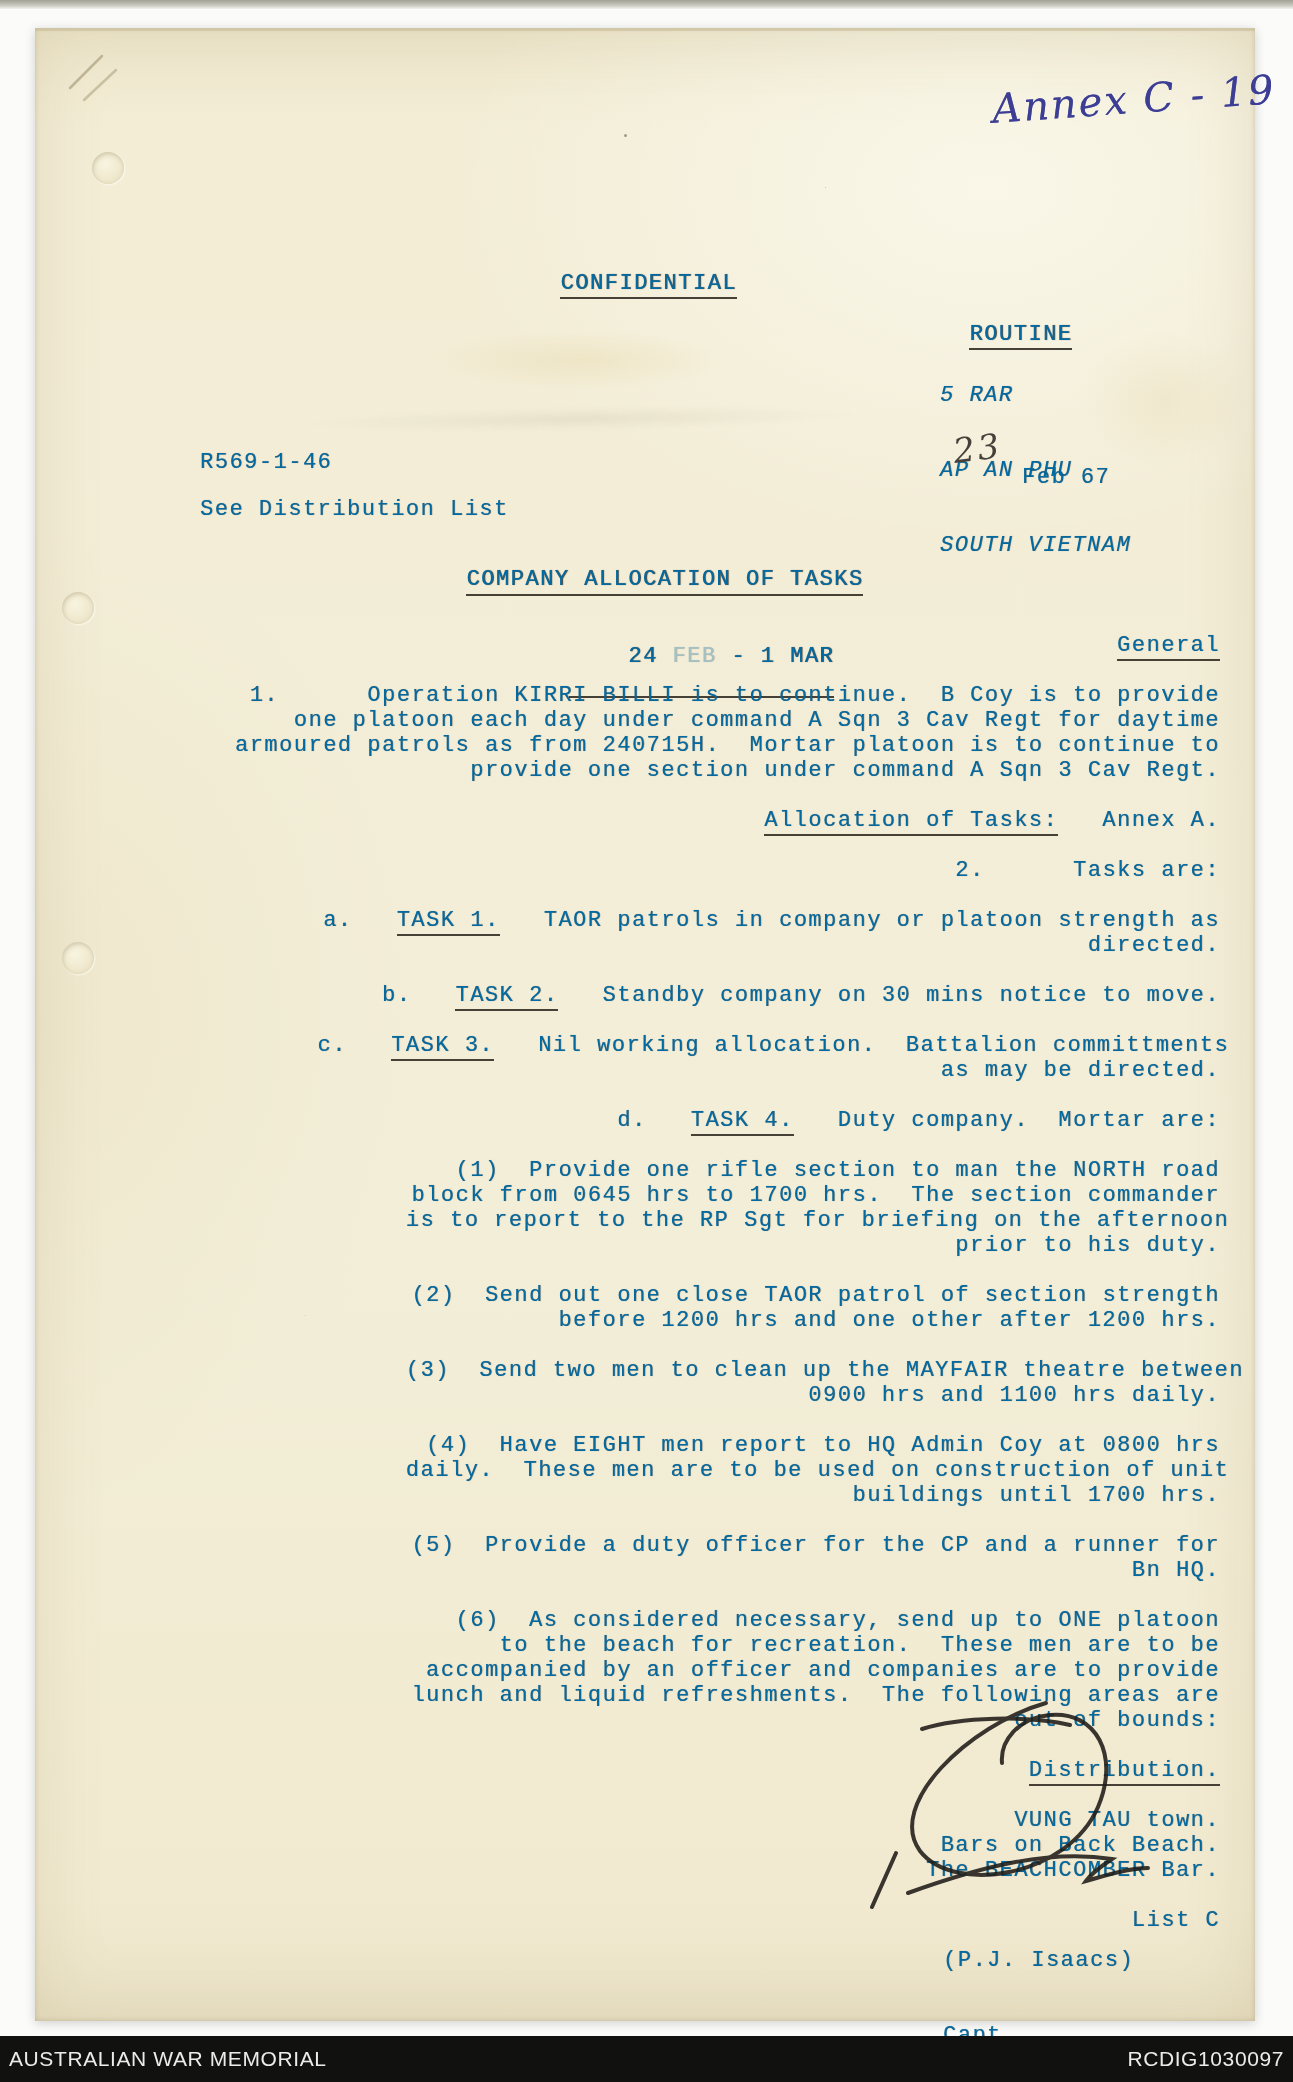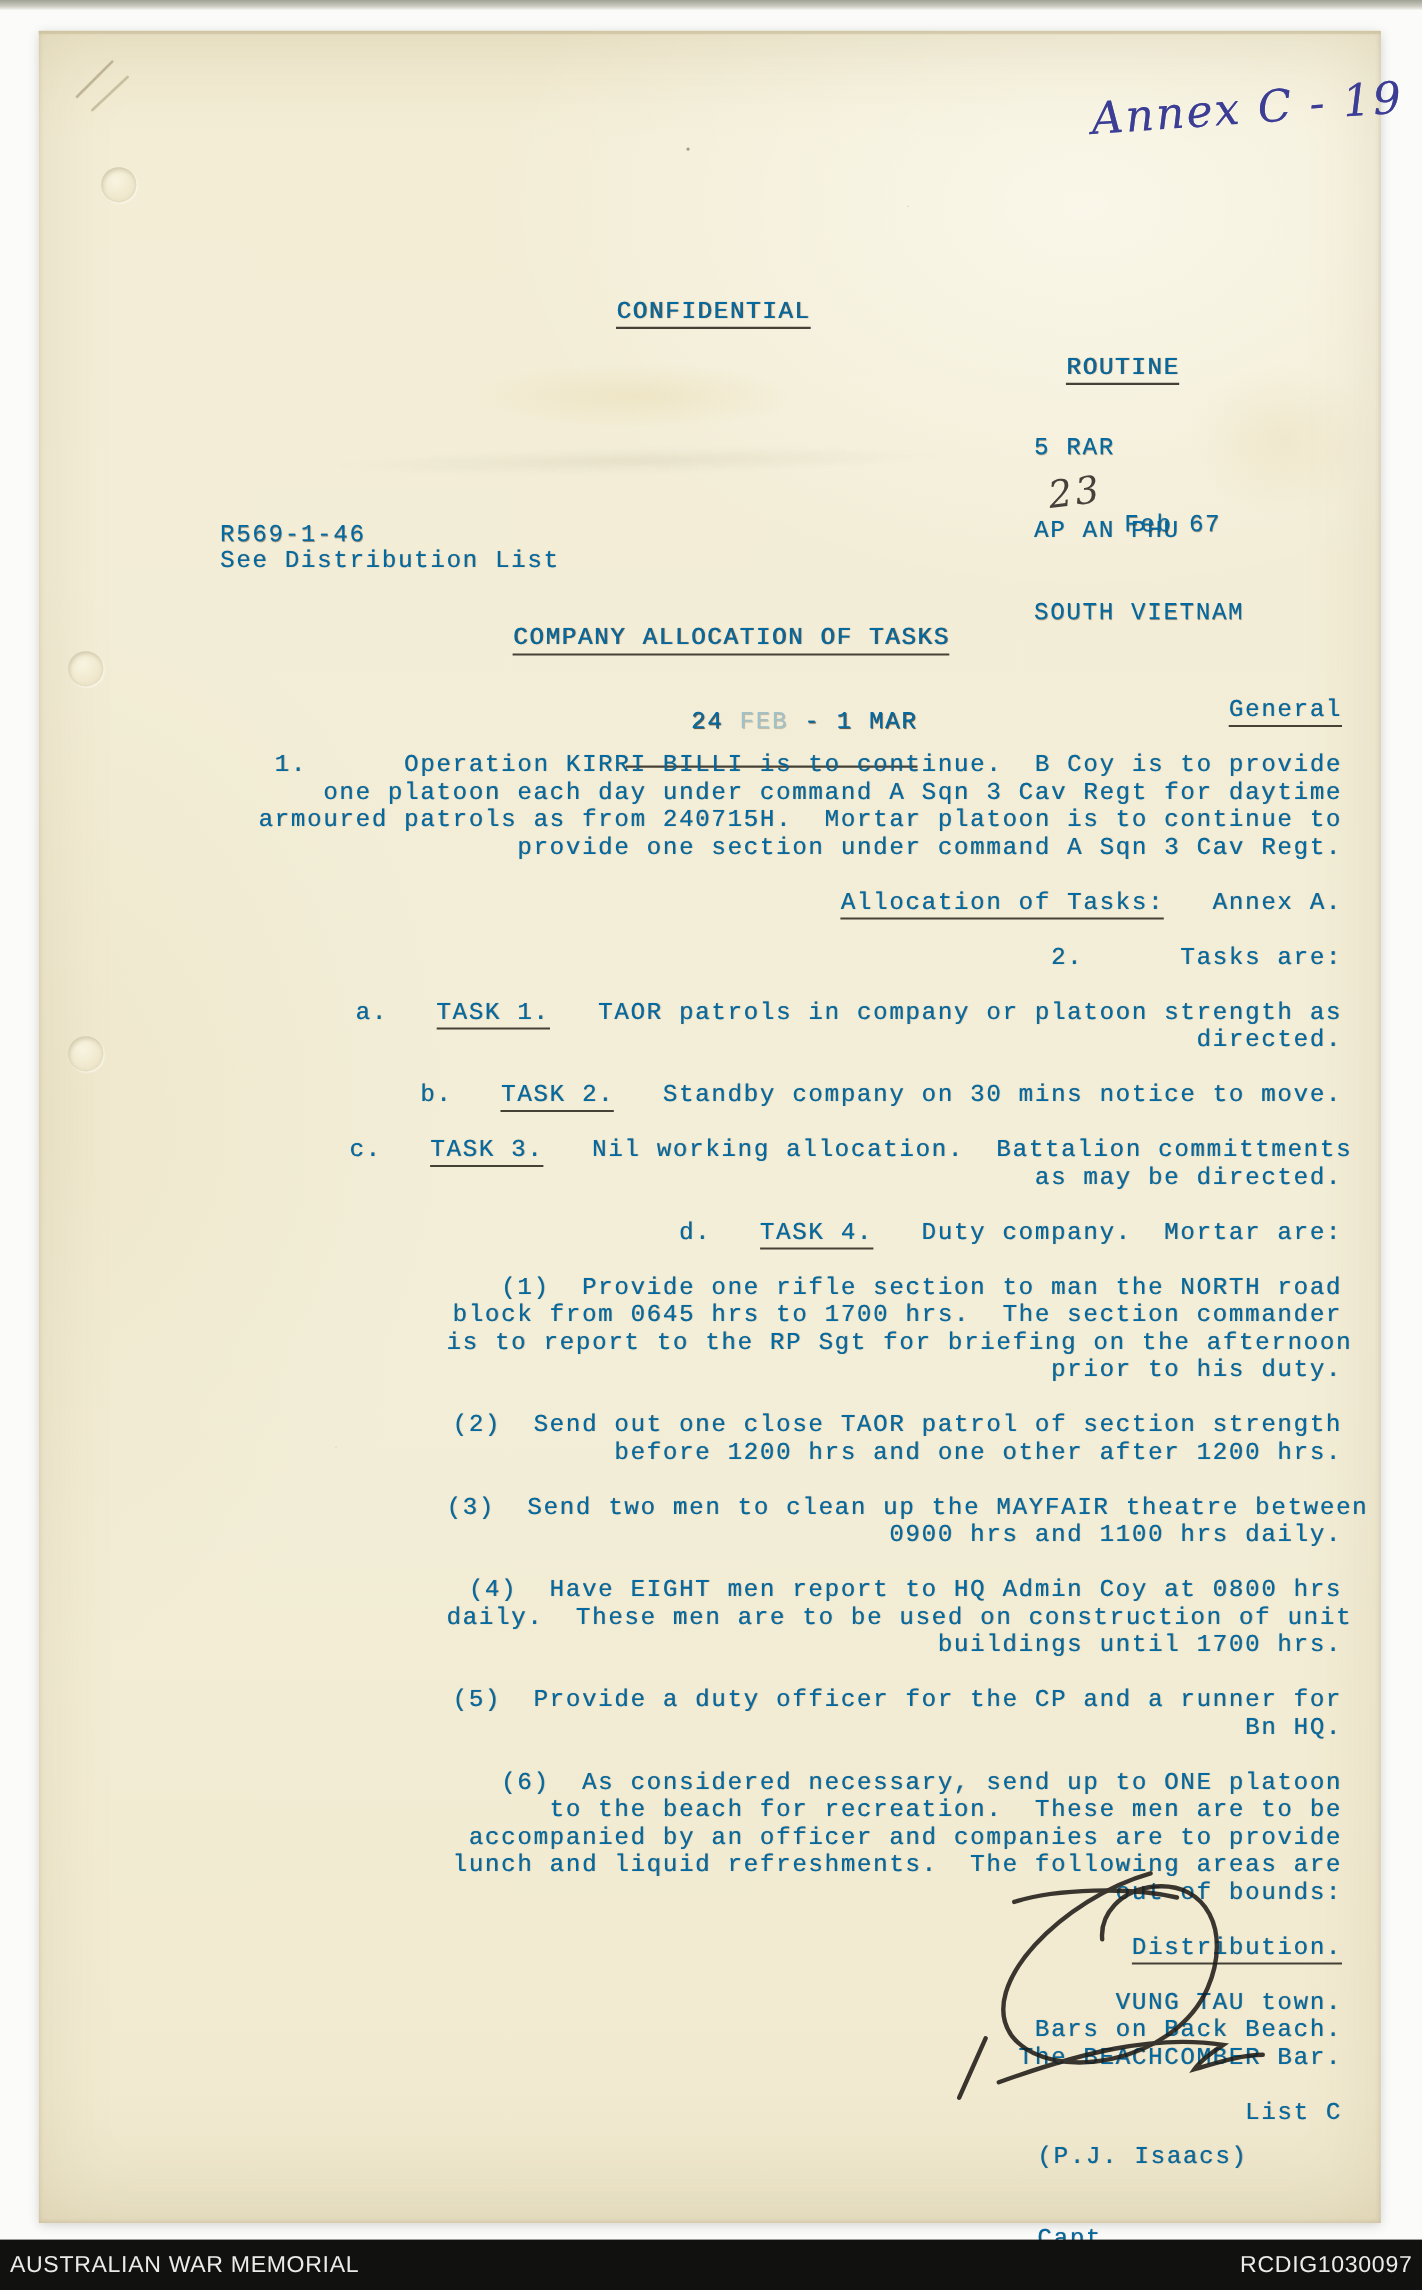--- a/index.html
+++ b/index.html
@@ -94,29 +94,29 @@
 
 <div class="handwriting annex-note">Annex C - 19</div>
 
 <div class="tw abs" style="left:531px; top:246px;">
   <span class="tw-underline heavy">CONFIDENTIAL</span>
 </div>
 
 <div class="tw abs" style="left:940px; top:297px;">
   <span class="tw-underline heavy">ROUTINE</span>
 </div>
-<div class="tw abs" style="left:940px; top:345px;">
+<div class="tw abs" style="left:940px; top:333px;font-style:italic;">
   <div>5 RAR</div>
   <div>AP AN PHU</div>
   <div>SOUTH VIETNAM</div>
 </div>
 <div class="handwriting day-note">23</div>
 <div class="tw abs" style="left:1022px; top:440px;margin-top:25px;">Feb 67</div>
 
-<div class="tw abs" style="left:200px; top:474px;">R569-1-46</div>
+<div class="tw abs" style="left:200px; top:450px;">R569-1-46</div>
 <div class="tw abs" style="left:200px; top:497px;">See Distribution List</div>
 
 <div class="tw abs heavy" style="left:437px; top:542px;">
   <span class="doc-title">COMPANY ALLOCATION OF TASKS</span>
 </div>
 <div class="tw abs heavy" style="left:540px; top:594px;">
   <span class="doc-title">
     <span>24 </span><span class="faded-mid">FEB</span><span> - 1 MAR</span>
   </span>
 </div>

